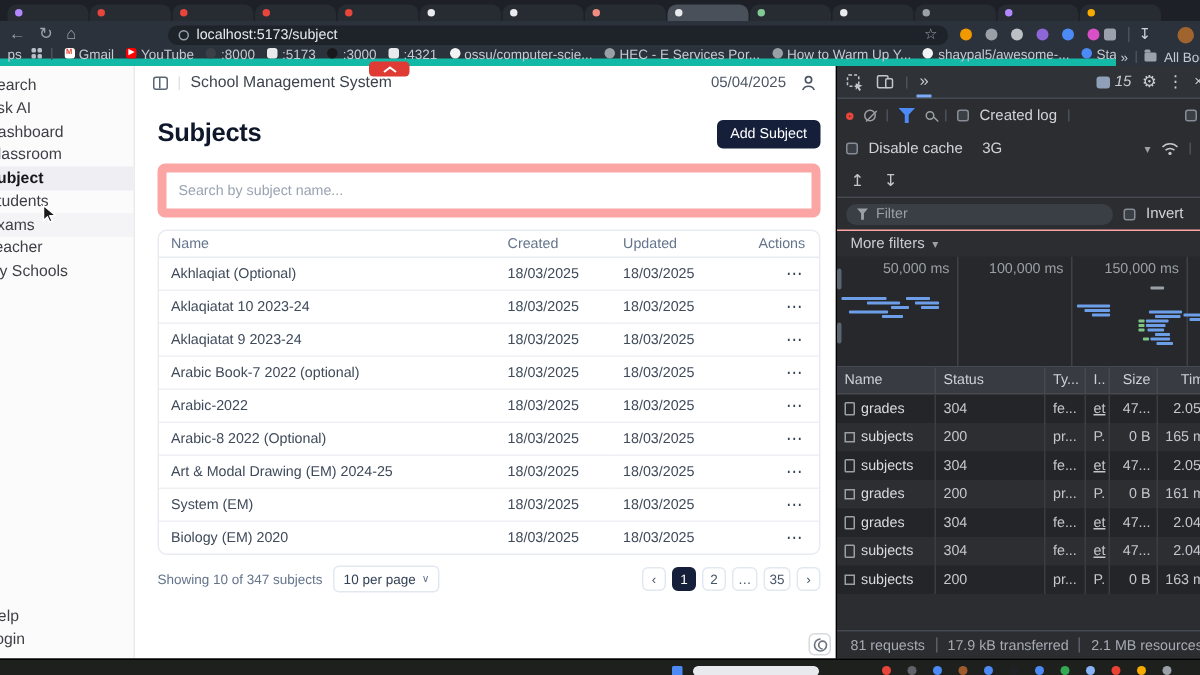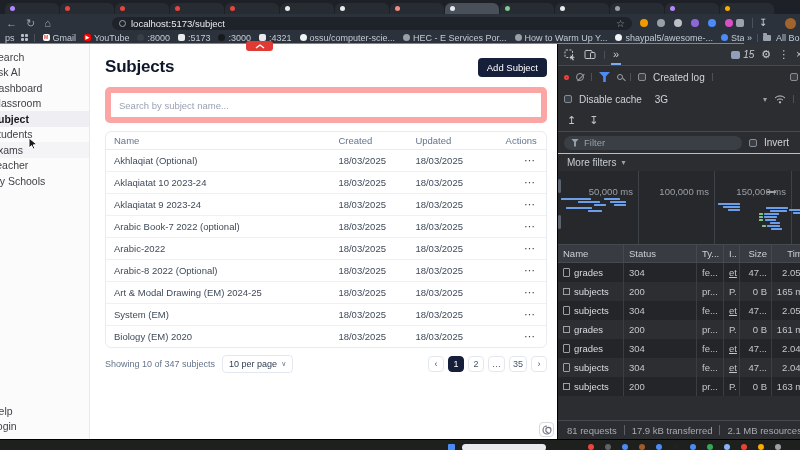--- a/index.html
+++ b/index.html
@@ -18,21 +18,21 @@
            display:flex;align-items:center;padding:0 7px;gap:5px;}
   .siteinfo{width:7px;height:7px;border:1px solid #9aa2ad;border-radius:50%;flex:none;}
   .url{color:#e6eaef;font-size:9.5px;white-space:nowrap;}
   .star{margin-left:auto;color:#9aa2ad;font-size:10px;}
   .exts{position:absolute;left:640px;top:5px;display:flex;gap:9px;align-items:center;}
   .ext{width:8px;height:8px;border-radius:50%;}
   .puzzle{position:absolute;left:736px;top:5px;width:8px;height:8px;border-radius:2px;background:#9aa2ad;}
   .tooldiv{position:absolute;left:752px;top:4px;width:1px;height:10px;background:#4a515b;}
   .dl{position:absolute;left:759px;top:3px;color:#cfd4da;font-size:10px;}
   .avatar{position:absolute;left:785px;top:3.5px;width:11px;height:11px;border-radius:50%;background:#a0642f;}
-  .bookmarksbar{height:12px;background:#2c323b;border-bottom:1px solid #14b8a6;display:flex;align-items:center;
+  .bookmarksbar{height:12px;background:#2c323b;border-bottom:5px solid #14b8a6;display:flex;align-items:center;
                 gap:8px;padding:0 5px;font-size:9px;color:#c4cad2;position:relative;}
   .bm-left{display:flex;align-items:center;gap:6px;flex:none;}
   .grid4{width:7px;height:7px;display:grid;grid-template-columns:1fr 1fr;gap:1px;}
   .grid4 i{background:#b9bfc8;border-radius:1px;}
   .vdiv{width:1px;height:8px;background:#4a515b;flex:none;}
   .bm-items{display:flex;align-items:center;gap:8px;overflow:hidden;flex:1;white-space:nowrap;}
   .bm{display:flex;align-items:center;gap:3px;flex:none;}
   .bmi{width:7px;height:7px;border-radius:2px;display:flex;align-items:center;justify-content:center;
        font-size:5px;font-weight:bold;line-height:1;flex:none;}
   .bm-right{position:absolute;left:744px;top:0;height:12px;display:flex;align-items:center;gap:5px;background:#2c323b;padding-left:3px;white-space:nowrap;}
@@ -109,21 +109,21 @@
   .finput input::placeholder{color:#9aa0a6;}
   .invlbl{width:30px;overflow:hidden;white-space:nowrap;flex:none;}
   .mfrow{height:17px;display:flex;align-items:center;gap:5px;padding-left:9px;flex:none;font-size:10px;}
   .chipsrow{height:22px;display:flex;align-items:center;gap:5px;padding:0 5px;border-bottom:1px solid #454952;
             flex:none;overflow:hidden;}
   .chip{font-size:9.5px;padding:2px 7px;border-radius:9px;border:1px solid #777c85;color:#dfe2e7;white-space:nowrap;flex:none;}
   .chip.on{background:#4d525b;border-color:#4d525b;color:#fff;}
   .timeline{height:74px;background:#26282c;position:relative;border-bottom:1px solid #454952;overflow:hidden;flex:none;}
   .rlwrap{position:absolute;inset:0;pointer-events:none;}
   .gl{position:absolute;top:0;bottom:0;width:1px;background:#3d4148;}
-  .rl{position:absolute;top:15px;font-size:9.5px;color:#9aa0a6;white-space:nowrap;}
+  .rl{position:absolute;top:3px;font-size:9.5px;color:#9aa0a6;white-space:nowrap;}
   .bar{position:absolute;border-radius:0.5px;}
   .grip{position:absolute;left:0;width:3px;height:14px;background:#5b646f;border-radius:2px;}
   .net-head{height:18px;background:#383b41;border-bottom:1px solid #47494f;display:flex;align-items:stretch;
             font-size:9.5px;color:#cdd1d6;flex:none;}
   .nh{display:flex;align-items:center;padding-left:5px;border-right:1px solid #47494f;overflow:hidden;white-space:nowrap;flex:none;}
   .nh.ar{justify-content:flex-end;padding-right:4px;padding-left:2px;}
   .w-name{width:66px;}.w-st{width:73px;}.w-ty{width:27px;}.w-in{width:16px;}.w-sz{width:32px;}.w-tm{width:40px;border-right:none;}
   .reqs{flex:1;overflow:hidden;display:flex;flex-direction:column;}
   .reqrow{height:19px;display:flex;align-items:stretch;font-size:9.5px;flex:none;}
   .reqrow.dk{background:#242528;}.reqrow.lt{background:#2c2e32;}
@@ -345,20 +345,32 @@
           <div class="sitem">
             <span class="slb">Help</span>
           </div>
           <div class="sitem">
             <span class="slb">Login</span>
           </div>
         </div>
     </aside>
 
     <main class="main">
+      <div class="appheader">
+        <span class="ptoggle"></span>
+        <span class="hdrdiv"></span>
+        <span class="brand">School Management System</span>
+        <div class="hdr-right">
+          <span>05/04/2025</span>
+          <svg width="11" height="11" viewBox="0 0 11 11">
+            <circle cx="5" cy="3.2" r="2.1" fill="none" stroke="#4b5563" stroke-width="1.1"></circle>
+            <path d="M1.2 10 a4 3.6 0 0 1 7.6 0" fill="none" stroke="#4b5563" stroke-width="1.1"></path>
+          </svg>
+        </div>
+      </div>
       <div class="content">
         <div class="titlerow">
           <span class="h1">Subjects</span>
           <button class="addbtn">Add Subject</button>
         </div>
         <input class="search" placeholder="Search by subject name..." style="">
         <div class="tablebox">
           <table>
             <colgroup>
                 <col class="c1">

